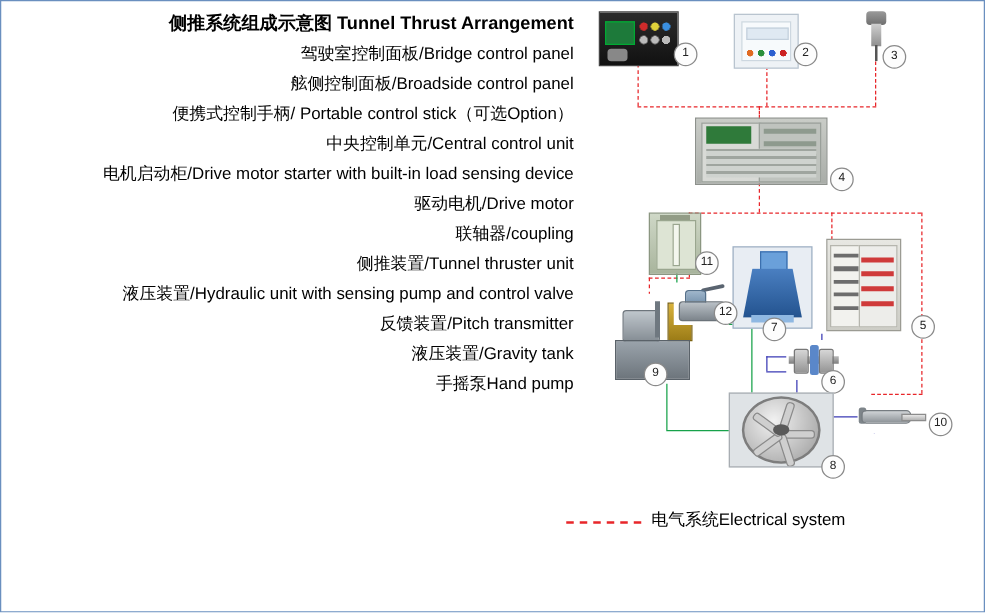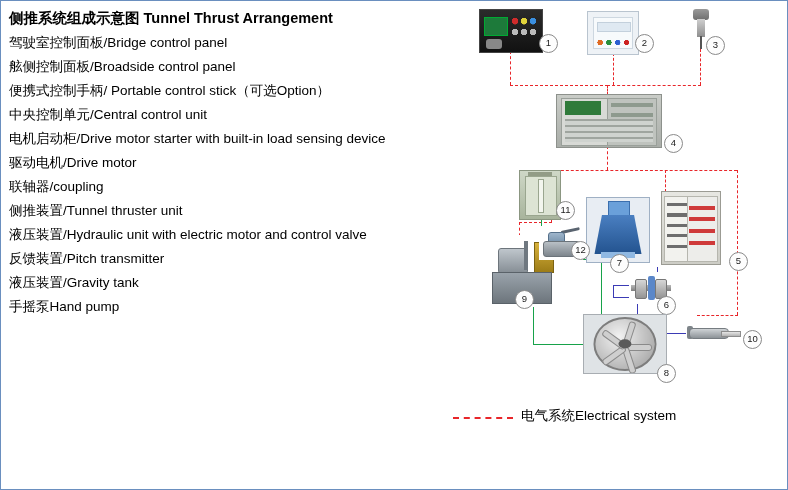--- a/index.html
+++ b/index.html
@@ -21,20 +21,21 @@
     box-sizing: border-box;
     background: #ffffff;
   }
 
   
   .text-col {
     position: absolute;
     left: 8px;
     top: 8px;
     width: 450px;
+    text-align: right;
   }
   .title {
     font-size: 14.5px;
     font-weight: bold;
     color: #000;
     margin-bottom: 7px;
     letter-spacing: 0px;
   }
   .legend-line {
     font-size: 13.5px;
@@ -225,21 +226,21 @@
   <div class="text-col">
     <div class="title">侧推系统组成示意图 Tunnel Thrust Arrangement</div>
     <div class="legend-line">驾驶室控制面板/Bridge control panel</div>
     <div class="legend-line">舷侧控制面板/Broadside control panel</div>
     <div class="legend-line">便携式控制手柄/ Portable control stick（可选Option）</div>
     <div class="legend-line">中央控制单元/Central control unit</div>
     <div class="legend-line">电机启动柜/Drive motor starter with built-in load sensing device</div>
     <div class="legend-line">驱动电机/Drive motor</div>
     <div class="legend-line">联轴器/coupling</div>
     <div class="legend-line">侧推装置/Tunnel thruster unit</div>
-    <div class="legend-line">液压装置/Hydraulic unit with electric motor and control valve</div>
+    <div class="legend-line">液压装置/Hydraulic unit with sensing pump and control valve</div>
     <div class="legend-line">反馈装置/Pitch transmitter</div>
     <div class="legend-line">液压装置/Gravity tank</div>
     <div class="legend-line">手摇泵Hand pump</div>
   </div>
 
   <div class="diagram">
 
     <div class="line elec-v" style="left:49px; top:50px; height:34px;"></div>
     <div class="line elec-h" style="left:49px; top:84px; width:98px;"></div>
 

